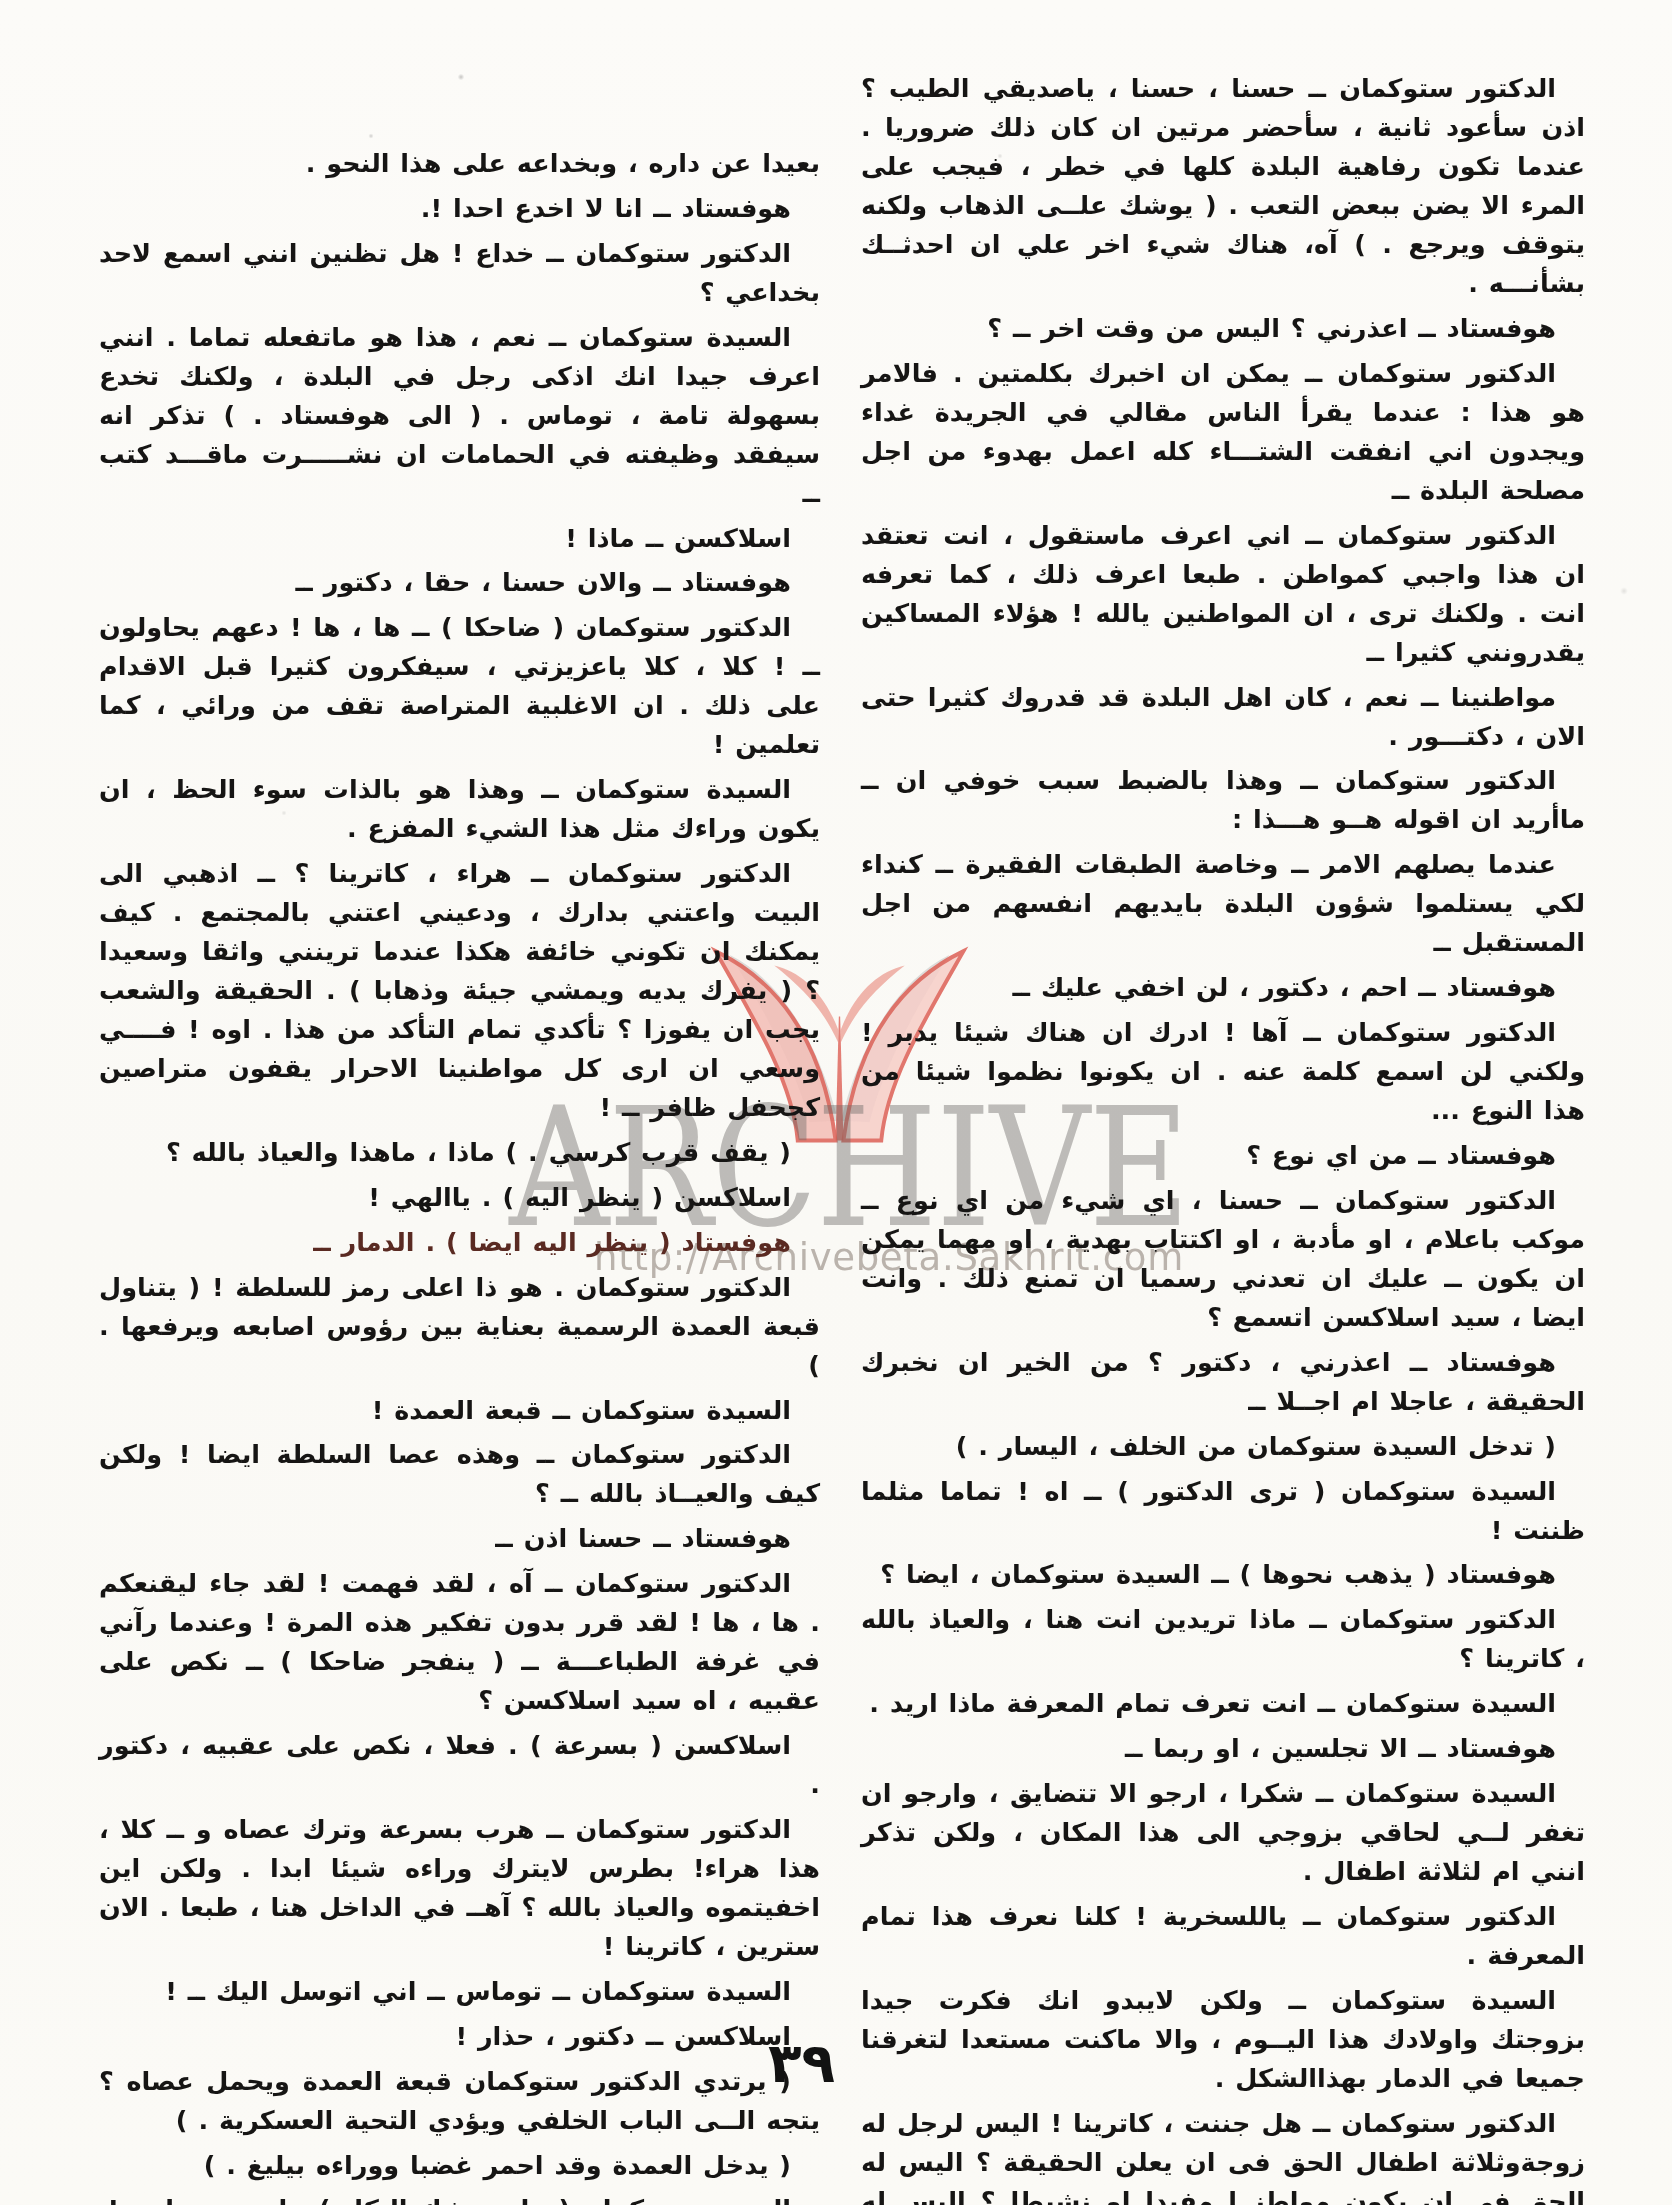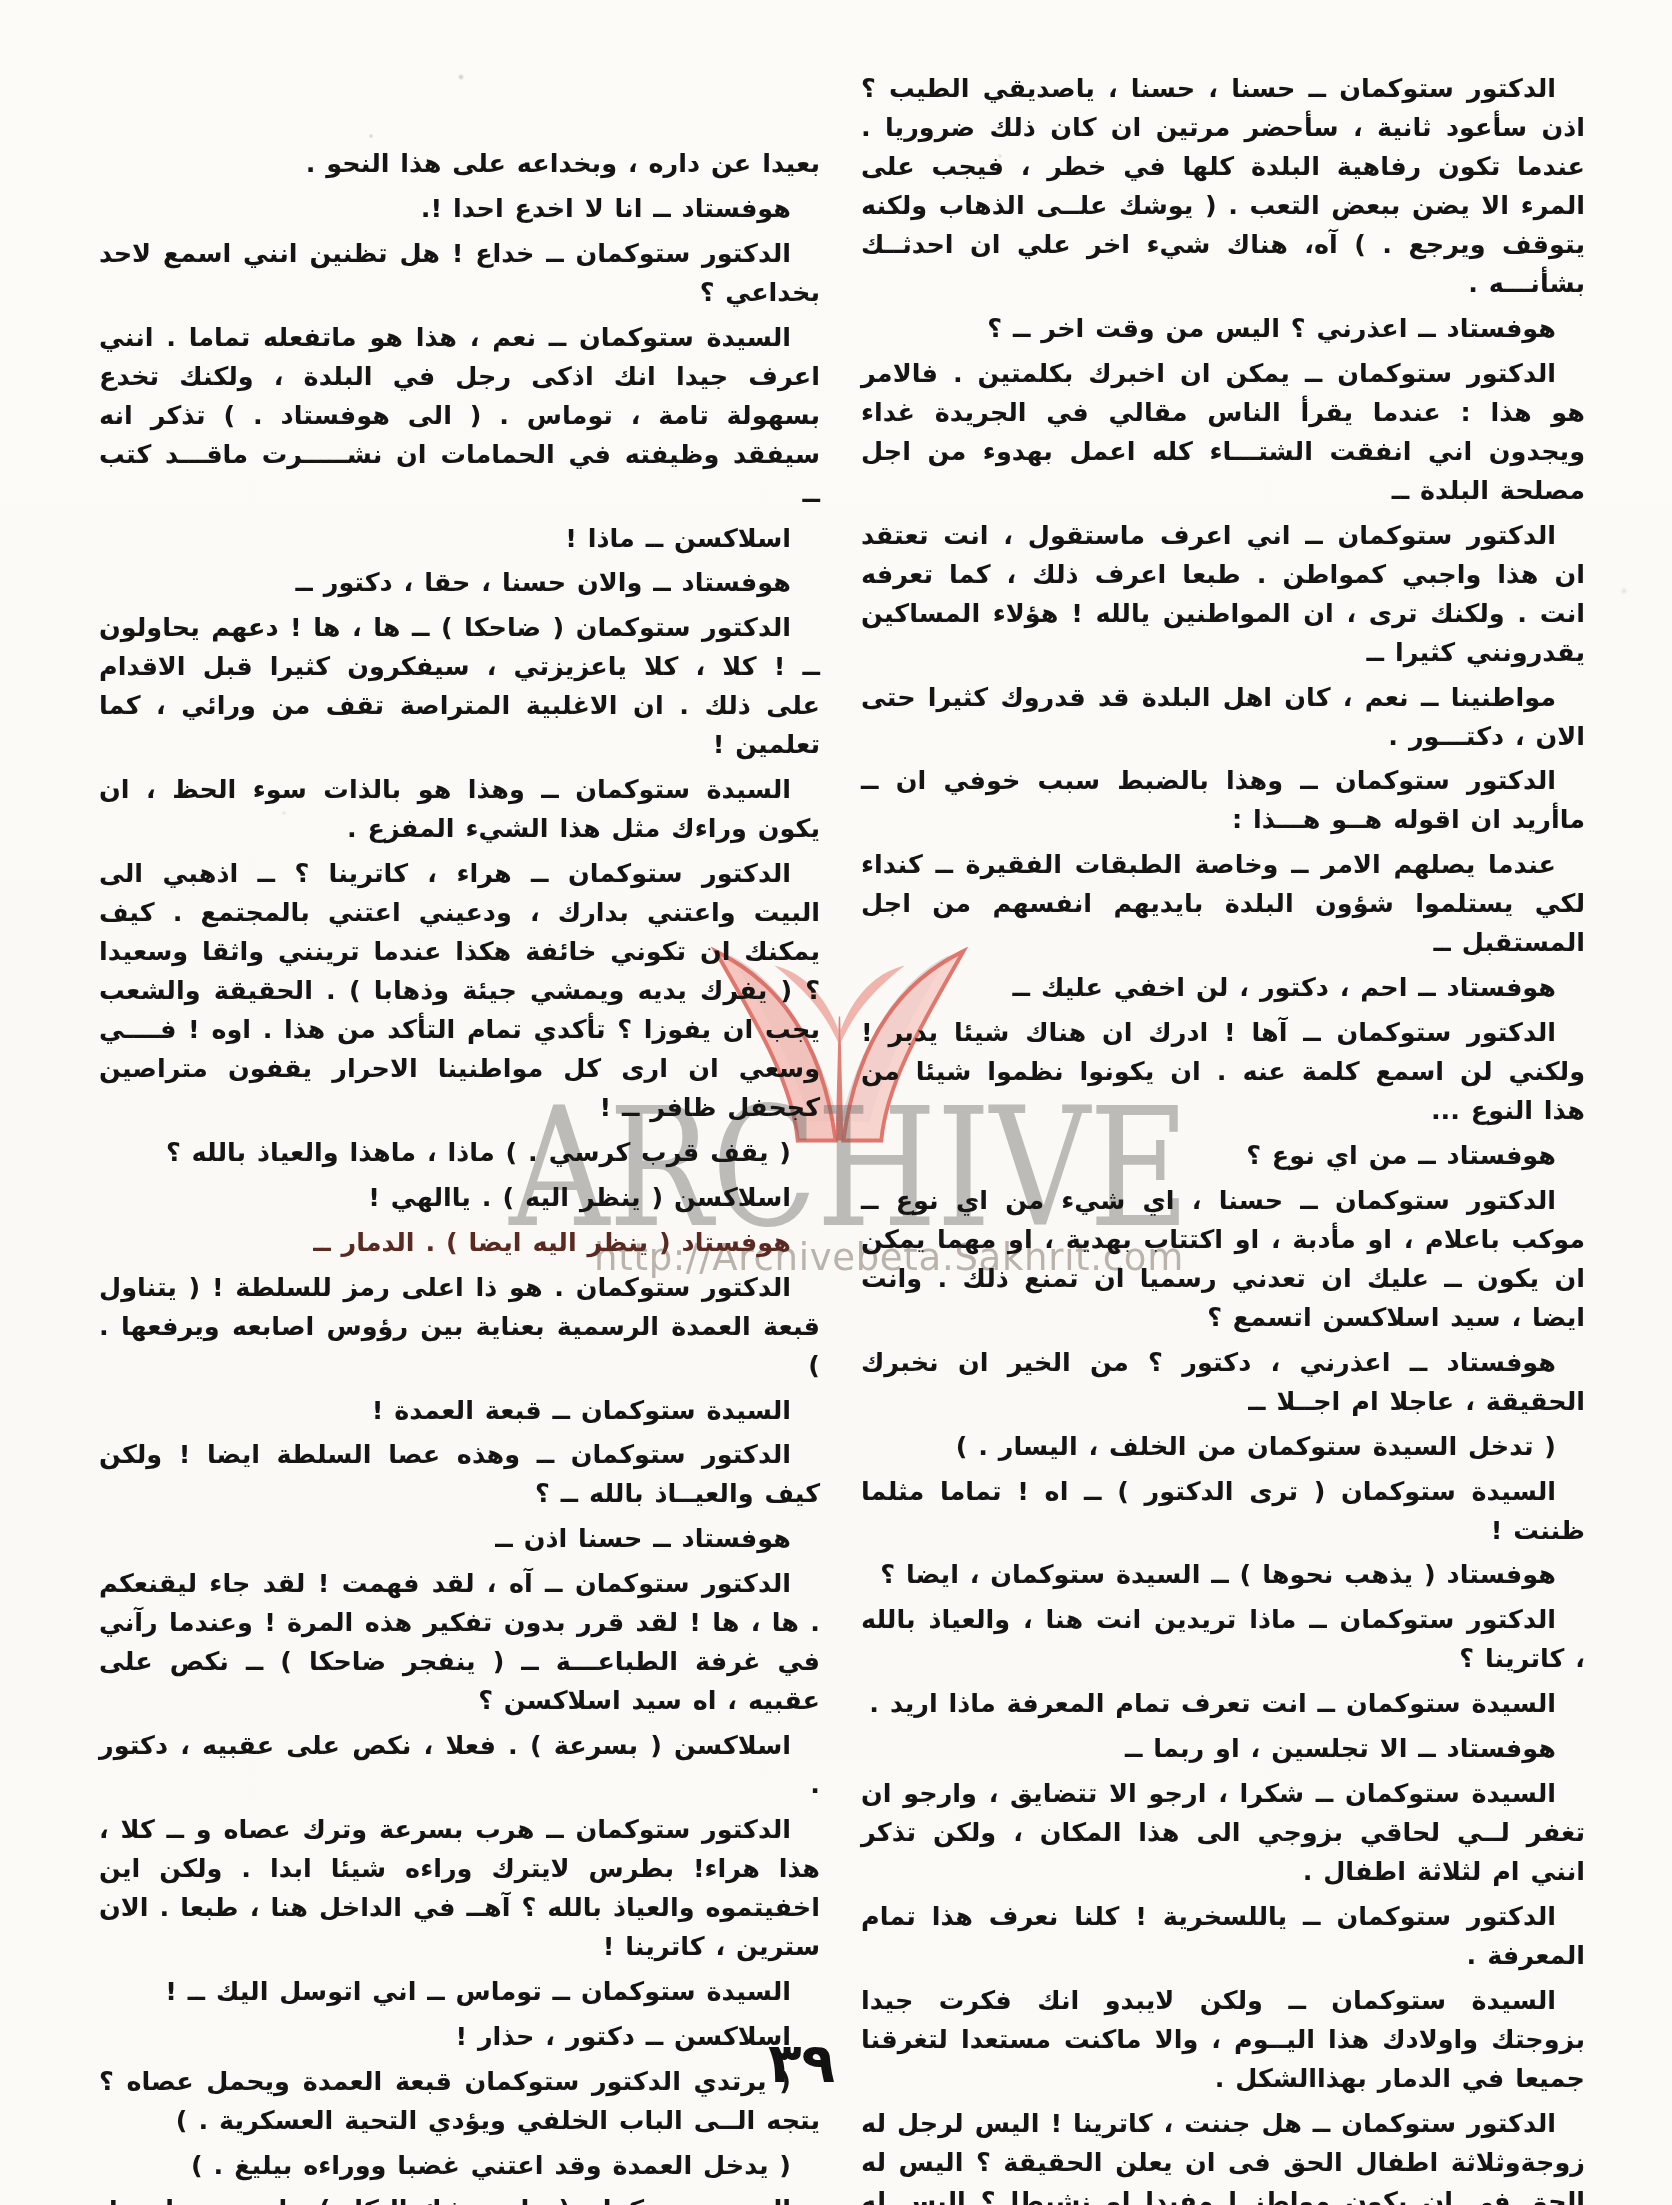--- a/index.html
+++ b/index.html
@@ -160,20 +160,20 @@
       <p class="para">الدكتور ستوكمان . هو ذا اعلى رمز للسلطة ! ( يتناول قبعة العمدة الرسمية بعناية بين رؤوس اصابعه ويرفعها . )</p>
       <p class="para">السيدة ستوكمان ــ قبعة العمدة !</p>
       <p class="para">الدكتور ستوكمان ــ وهذه عصا السلطة ايضا ! ولكن كيف والعيــاذ بالله ــ ؟</p>
       <p class="para">هوفستاد ــ حسنا اذن ــ</p>
       <p class="para">الدكتور ستوكمان ــ آه ، لقد فهمت ! لقد جاء ليقنعكم . ها ، ها ! لقد قرر بدون تفكير هذه المرة ! وعندما رآني في غرفة الطباعـــة ــ ( ينفجر ضاحكا ) ــ نكص على عقبيه ، اه سيد اسلاكسن ؟</p>
       <p class="para">اسلاكسن ( بسرعة ) . فعلا ، نكص على عقبيه ، دكتور .</p>
       <p class="para">الدكتور ستوكمان ــ هرب بسرعة وترك عصاه و ــ كلا ، هذا هراء! بطرس لايترك وراءه شيئا ابدا . ولكن اين اخفيتموه والعياذ بالله ؟ آهــ في الداخل هنا ، طبعا . الان سترين ، كاترينا !</p>
       <p class="para">السيدة ستوكمان ــ توماس ــ اني اتوسل اليك ــ !</p>
       <p class="para">اسلاكسن ــ دكتور ، حذار !</p>
       <p class="para">( يرتدي الدكتور ستوكمان قبعة العمدة ويحمل عصاه ؟ يتجه الــى الباب الخلفي ويؤدي التحية العسكرية . )</p>
-      <p class="para">( يدخل العمدة وقد اعتني غضبا ووراءه بيليغ . )</p>
+      <p class="para">( يدخل العمدة وقد احمر غضبا ووراءه بيليغ . )</p>
       <p class="para">السيدة ستوكمان ( على وشك البكاء ) . اوه ، توماس !</p>
     </div>
 
   <div class="page-number">٣٩</div>
 
 </div>
 
 
 </body></html>

